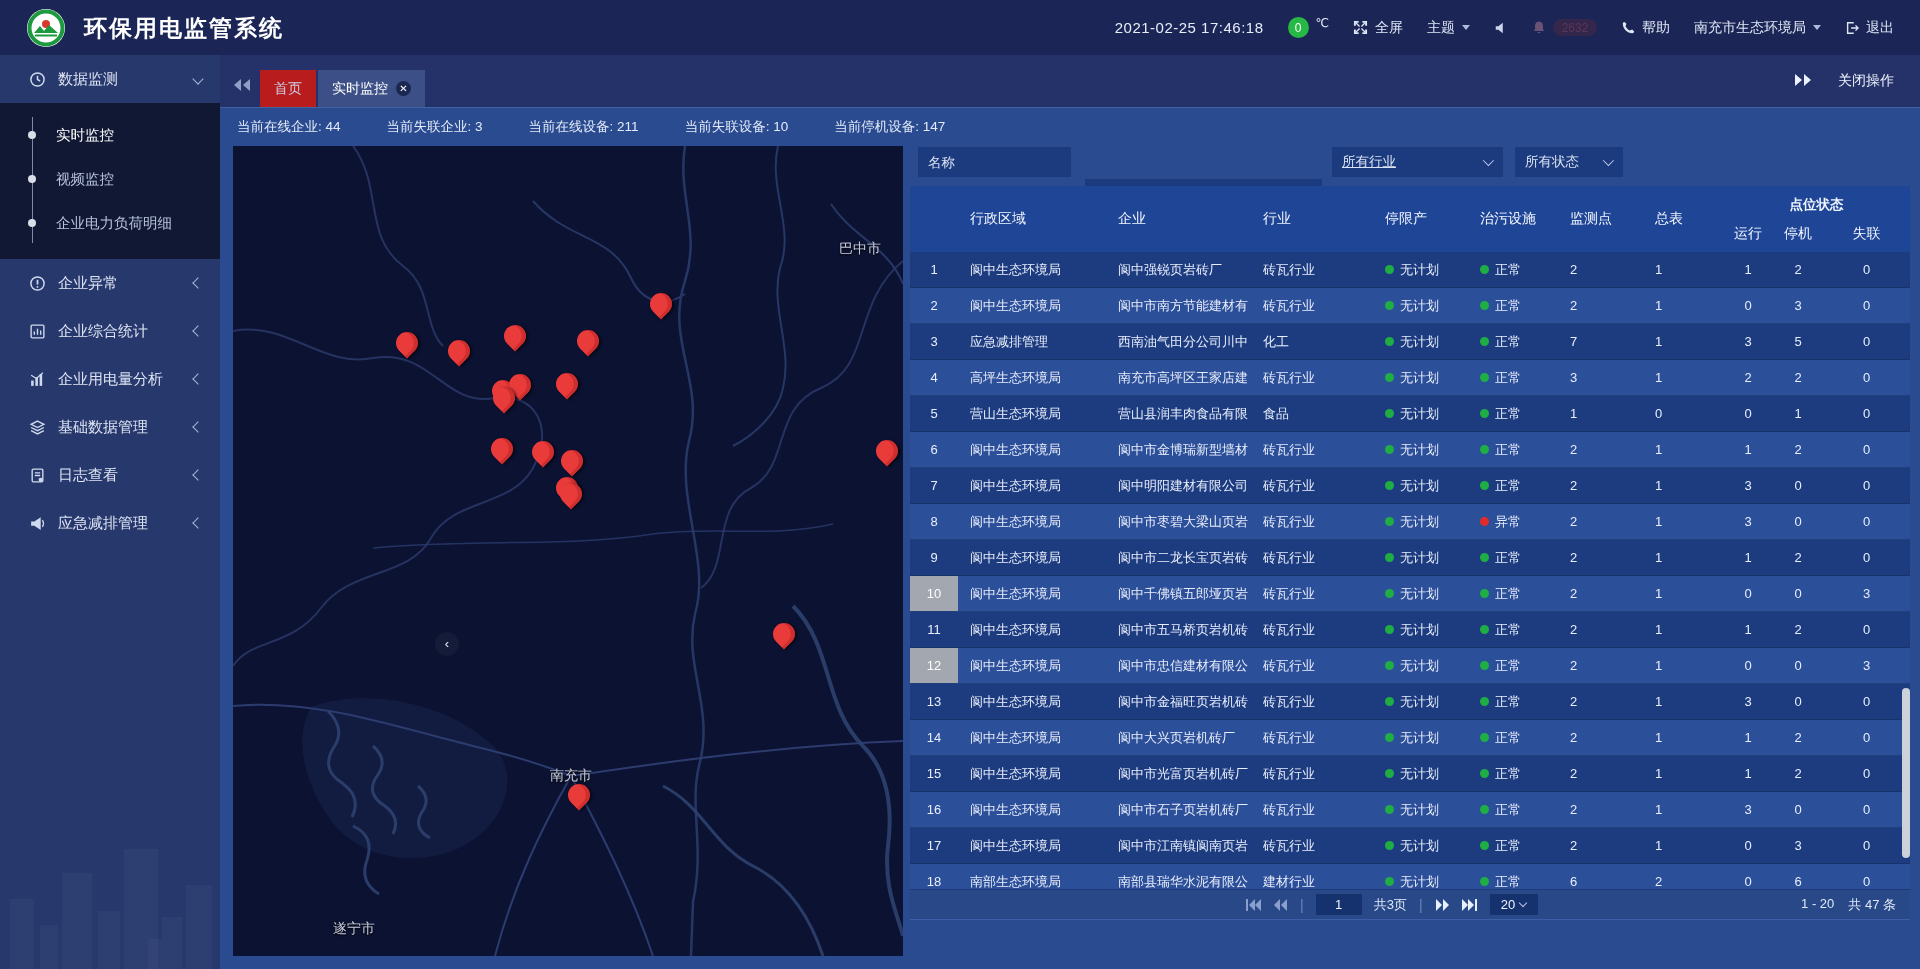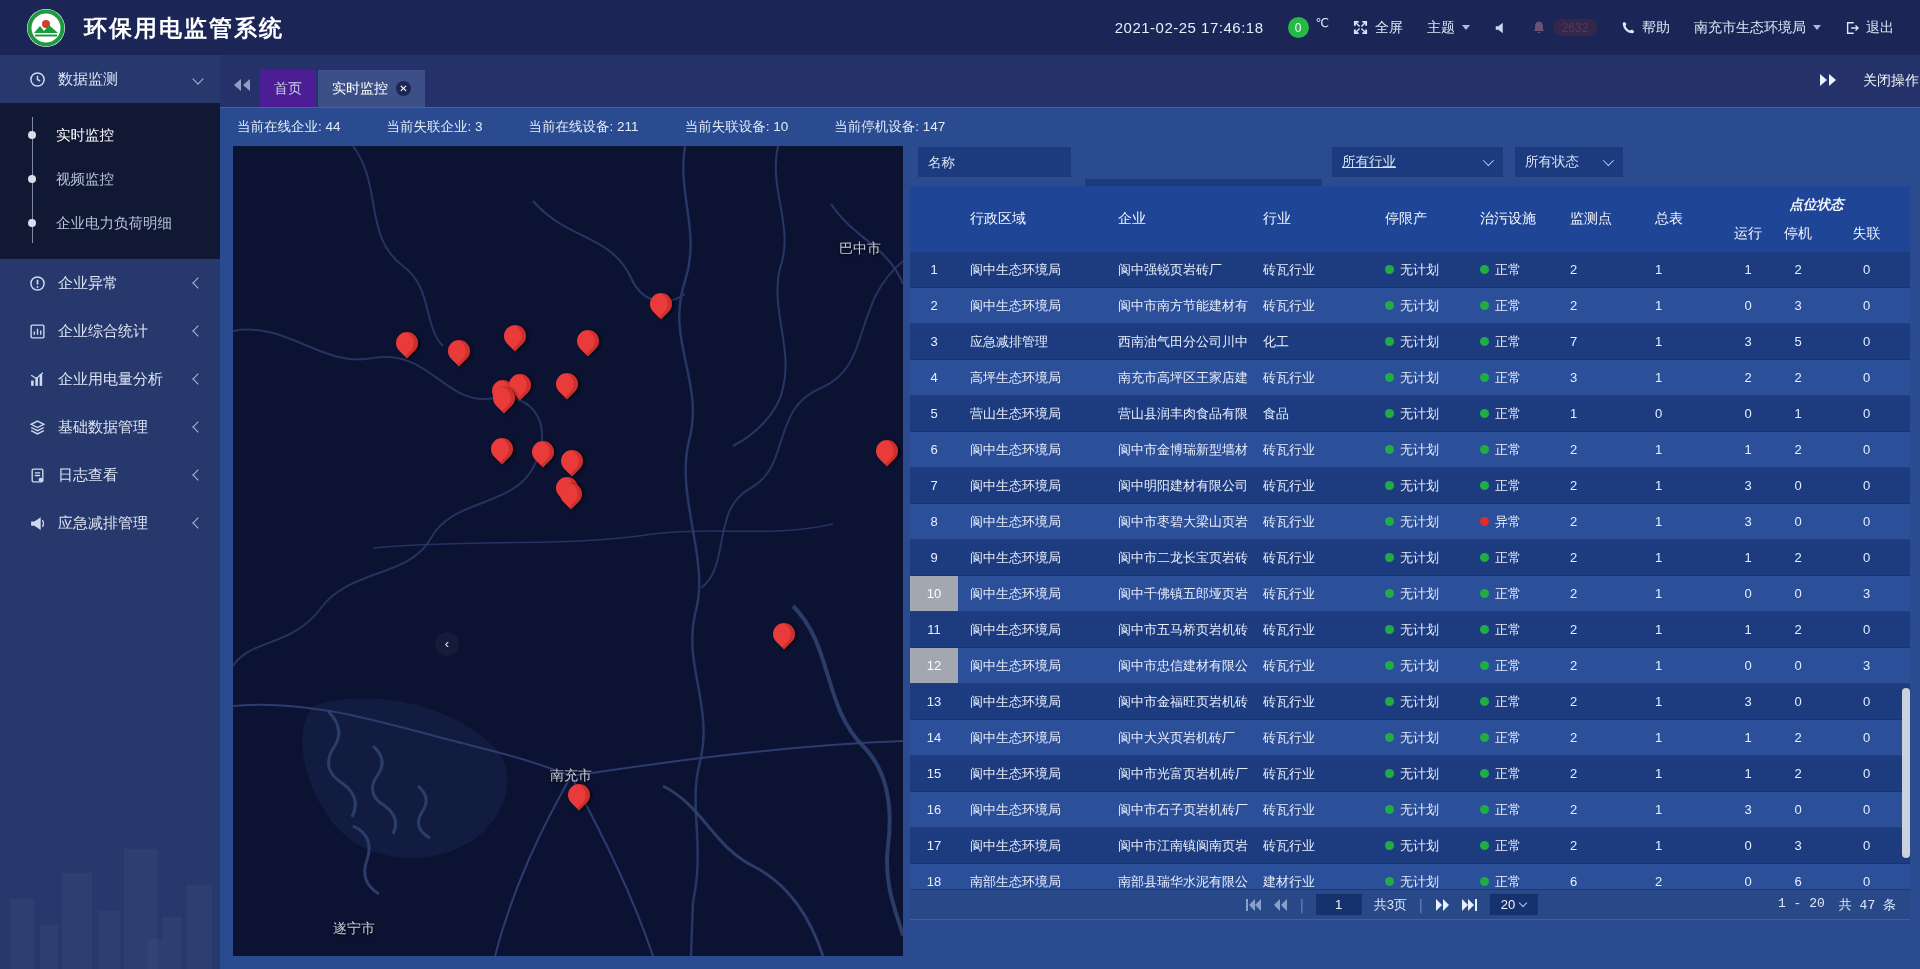--- a/index.html
+++ b/index.html
@@ -33,24 +33,24 @@
   .sub-item { position:relative; height:44px; display:flex; align-items:center; padding-left:56px; font-size:14.5px; color:#b9c3da; cursor:pointer; }
   .sub-item .dot { position:absolute; left:28px; width:8px; height:8px; border-radius:50%; background:#d8dde8; }
   .sub-item.active { color:#ffffff; }
   #skyline { position:absolute; left:0; bottom:0; width:220px; height:190px; opacity:.6; pointer-events:none; }
   #skyline div { position:absolute; bottom:0; background:#ffffff; opacity:.05; }
 
   
   #tabbar { position:absolute; left:220px; top:55px; width:1700px; height:52px; background:#253269; }
   .tab-nav { position:absolute; top:22px; color:#8fa0c6; }
   #tabs { position:absolute; left:40px; bottom:0; display:flex; }
-  .tab { height:37px; display:flex; align-items:center; padding:0 14px; font-size:14px; color:#c7d1e8; background:#4c1d95; margin-right:2px; cursor:pointer; }
+  .tab { height:37px; display:flex; align-items:center; padding:0 14px; font-size:14px; color:#c7d1e8; background:#b91c1c; margin-right:2px; cursor:pointer; }
   .tab.active { background:#3c4f87; color:#ffffff; }
   .tab-close { width:15px; height:15px; margin-left:8px; border-radius:50%; background:#1b2750; color:#ffffff; font-size:10px; line-height:15px; text-align:center; }
-  #tab-right { position:absolute; right:1px; top:0; height:52px; display:flex; align-items:center; gap:26px; }
+  #tab-right { position:absolute; right:26px; top:0; height:52px; display:flex; align-items:center; gap:26px; }
   #close-ops { font-size:14px; color:#eef2fa; cursor:pointer; }
 
   
   #content { position:absolute; left:220px; top:107px; width:1724px; height:862px; background:#2b4b90; border-top:1px solid #41639f; }
   #stats-bar { position:absolute; left:17px; top:0; height:38px; display:flex; align-items:center; gap:46px; font-size:13.5px; color:#e3ebfa; }
   .stat { white-space:nowrap; }
 
   
   #map-panel { position:absolute; left:13px; top:38px; width:670px; height:810px; background:#0c1231; overflow:hidden; }
   #map-lines { position:absolute; left:0; top:0; }
@@ -68,21 +68,21 @@
   #f-region { left:865px; width:237px;margin-top:32px; }
   #f-industry { left:1112px; width:171px;text-decoration:underline; }
   #f-status { left:1295px; width:108px; }
   .filter-box .fchev { position:absolute; right:12px; width:8px; height:8px; border-right:1.5px solid #b8c6e4; border-bottom:1.5px solid #b8c6e4; transform:rotate(45deg) translateY(-2px); }
 
   
   #grid { position:absolute; left:690px; top:78px; width:1000px; height:741px; overflow:hidden; }
   :root { --cols:48px 148px 145px 122px 95px 90px 85px 80px 50px 50px 87px; }
   #grid-head { display:grid; grid-template-columns:var(--cols); grid-template-rows:30px 36px; background:#1f4597; height:66px; font-size:14px; color:#f2f6ff; }
   #grid-head .h8 { grid-row:1/3; display:flex; align-items:center; padding-left:12px; }
-  #grid-head .hgroup { grid-column:9/12; grid-row:1; display:flex; align-items:flex-end; justify-content:center; font-style:italic; font-weight:bold; font-size:13.5px; padding-bottom:2px; }
+  #grid-head .hgroup { grid-column:9/12; grid-row:1; display:flex; align-items:flex-end; justify-content:center; font-weight:bold; font-size:13.5px; padding-bottom:2px; }
   #grid-head .hsub { grid-row:2; display:flex; align-items:center; justify-content:center; }
   .grow { display:grid; grid-template-columns:var(--cols); height:36px; font-size:13px; color:#e8eefb; border-bottom:1px solid rgba(10,25,60,.28); }
   .grow:nth-child(odd) { background:#1d3c80; }
   .grow:nth-child(even) { background:#2c4f9a; }
   .grow .c { display:flex; align-items:center; padding-left:12px; overflow:hidden; white-space:nowrap; }
   .grow .cc { display:flex; align-items:center; justify-content:center; padding-left:0; }
   .grow .cnum { justify-content:center; padding-left:0; }
   .grow .cnum.gray { background:#a2a7b0; color:#ffffff; }
   .sdot { width:9px; height:9px; border-radius:50%; margin-right:6px; flex:0 0 9px; }
   .sdot.green { background:#1fae44; }
@@ -90,21 +90,21 @@
 
   
   #pager { position:absolute; left:690px; top:781px; width:1000px; height:31px; background:#294887; border-top:1px solid #1c3a7a; border-bottom:1px solid #3d5fa8; display:flex; align-items:center; z-index:4; }
   #pager-center { position:absolute; left:335px; display:flex; align-items:center; gap:12px; }
   .pg-icon { display:flex; align-items:center; cursor:pointer; }
   .pg-sep { color:#6b85b9; font-size:14px; }
   #page-input { width:46px; height:21px; background:#15326e; color:#eef3fc; font-size:13px; display:flex; align-items:center; justify-content:center; }
   .pg-label { font-size:13px; color:#dde7f8; }
   #page-size { width:48px; height:21px; background:#15326e; color:#eef3fc; font-size:13px; display:flex; align-items:center; justify-content:center; gap:5px; cursor:pointer; }
   #page-size .fchev { width:6px; height:6px; border-right:1.4px solid #b8c6e4; border-bottom:1.4px solid #b8c6e4; transform:rotate(45deg); margin-top:-3px; }
-  #pager-right { position:absolute; right:14px; font-size:13px; color:#dde7f8; display:flex; gap:14px;font-family:Liberation Mono, monospace; }
+  #pager-right { position:absolute; right:14px; font-size:13px; color:#dde7f8; display:flex; gap:14px; }
 
   #scroll-thumb { position:absolute; left:1902px; top:688px; width:8px; height:170px; background:#cbd2dc; border-radius:4px; z-index:6; }
 </style>
 </head>
 <body>
 
 <div id="app">
 
   <header id="topbar">
     <span class="logo-wrap">

